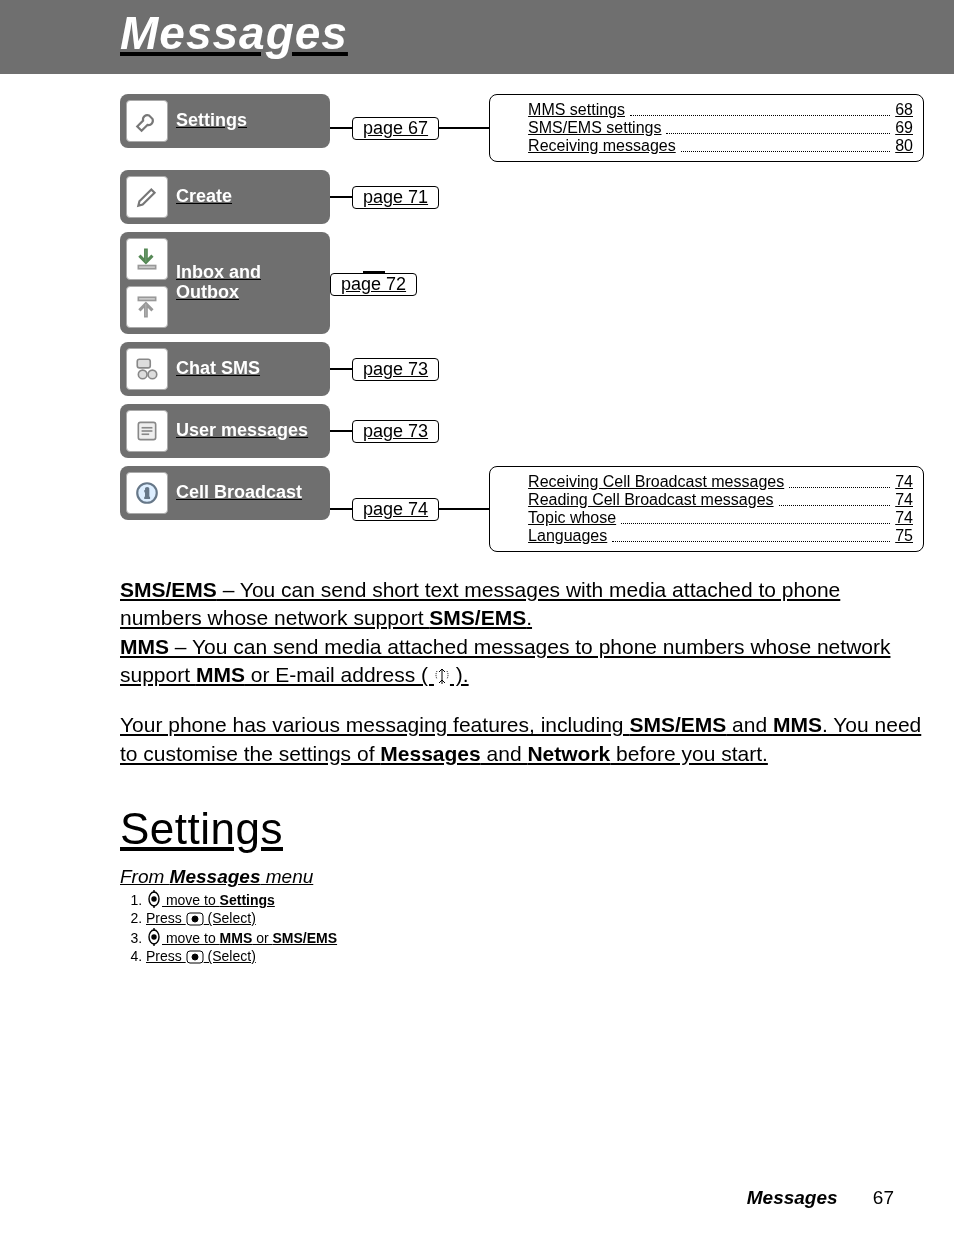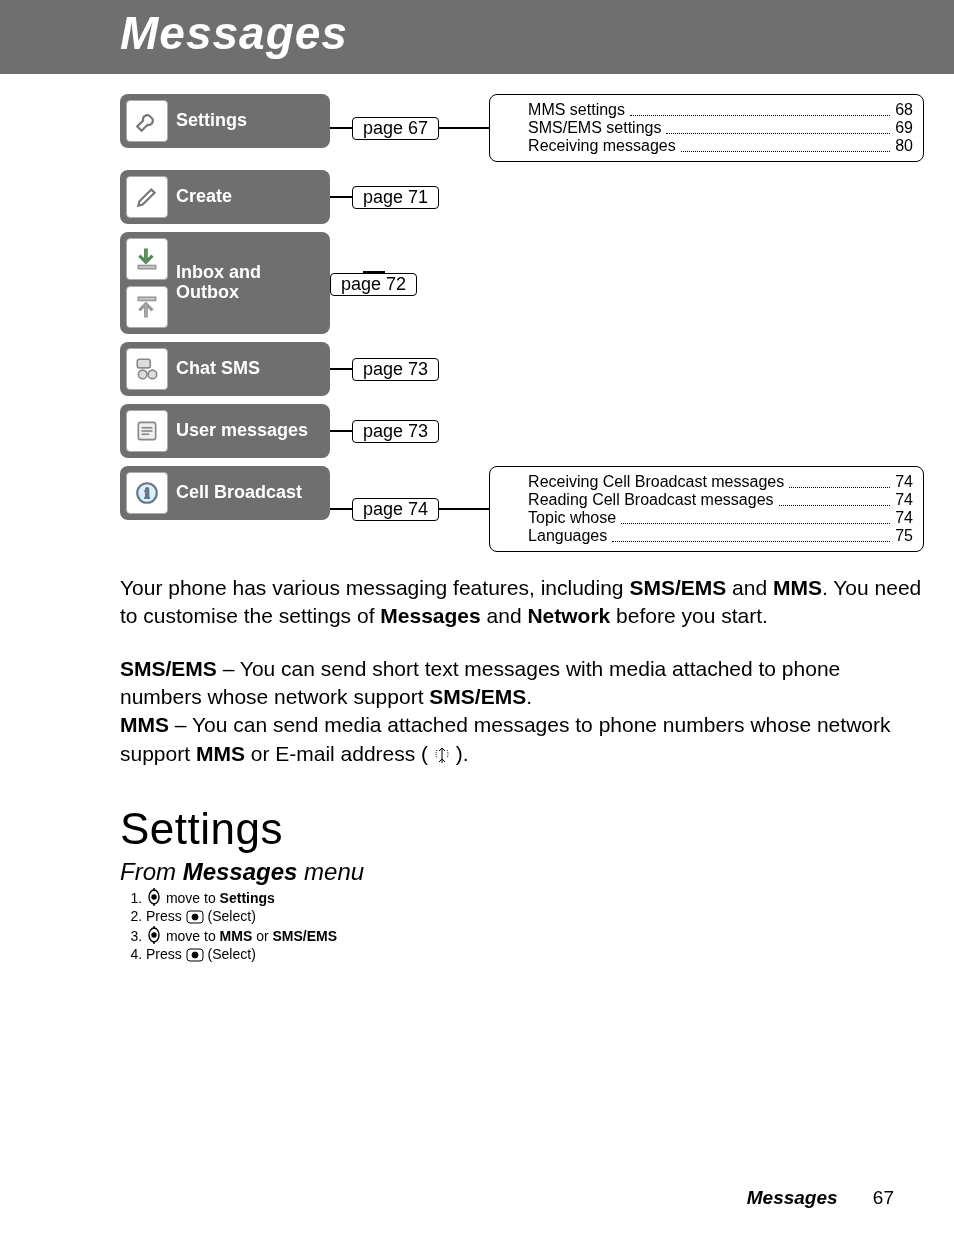--- a/index.html
+++ b/index.html
@@ -1,37 +1,37 @@
 <!DOCTYPE html>
 <html><head>
 <meta charset="utf-8">
 <style>
   html,body{margin:0;padding:0;background:#fff;color:#000;font-family:Arial,Helvetica,sans-serif;}
-  .page{width:954px;min-height:1245px;margin:0 auto;position:relative;}
+  .page{width:954px;min-height:1245px;margin:0 auto;position:relative;text-decoration:underline;}
   .header-bar{background:#6f6f6f;color:#fff;padding:6px 0 14px 120px;font-style:italic;font-weight:900;font-size:46px;letter-spacing:1px;}
   .content{padding:20px 30px 0 120px;}
   .menu-row{display:flex;align-items:flex-start;margin-bottom:8px;}
   .menu-btn{background:#6f6f6f;border-radius:8px;color:#fff;display:flex;align-items:center;width:210px;min-height:50px;padding:6px 8px 6px 6px;box-sizing:border-box;}
   .menu-btn .icon-slot{width:40px;height:40px;background:#fff;border:1px solid #aaa;border-radius:4px;margin-right:8px;display:flex;align-items:center;justify-content:center;flex:0 0 auto;}
   .menu-btn .label{font-weight:900;font-size:18px;line-height:1.1;}
   .tall-btn{min-height:100px;align-items:center;}
   .tall-icons{display:flex;flex-direction:column;gap:6px;margin-right:8px;flex:0 0 auto;}
   .tall-icons .icon-slot{margin-right:0;}
   .connector{height:2px;background:#000;flex:0 0 auto;}
   .page-chip{border:1px solid #000;border-radius:4px;padding:0 10px;font-size:18px;white-space:nowrap;align-self:center;}
   .sub-box{border:1px solid #000;border-radius:8px;padding:6px 10px;font-size:16px;flex:1;}
   .sub-row{display:flex;align-items:flex-start;margin-left:28px;}
   .sub-row .t{white-space:nowrap;}
   .sub-row .dots{flex:1;border-bottom:1.5px dotted #000;margin:0 5px;height:0.9em;}
   .sub-row .p{white-space:nowrap;}
   .row-middle{display:flex;align-items:center;}
   .body-text{margin-top:22px;font-size:21px;line-height:1.35;}
   .body-text b{font-weight:bold;}
   .section-title{font-size:44px;margin-top:36px;letter-spacing:0.5px;}
-  .from-line{font-style:italic;font-size:24px;margin-top:4px;}
+  .from-line{font-style:italic;font-size:19px;margin-top:12px;}
   .from-line b{font-style:italic;font-weight:bold;}
   ol.steps{margin:2px 0 0 0;padding-left:26px;font-size:14px;}
   ol.steps li{margin:2px 0;}
   .nav-icon,.btn-icon,.ant-icon{display:inline-block;vertical-align:-3px;}
   .footer{position:absolute;bottom:36px;right:60px;font-size:19px;}
   .footer .ftitle{font-style:italic;font-weight:900;margin-right:30px;}
   .i-wrench,.i-pencil,.i-down,.i-up,.i-chat,.i-user,.i-info{width:26px;height:26px;}
   svg{display:block;}
 </style>
 </head>
@@ -183,33 +183,33 @@
             <span class="p">74</span>
           </div>
         <div class="sub-row">
             <span class="t">Languages</span>
             <span class="dots"></span>
             <span class="p">75</span>
           </div>
       </div>
     </div>
 
-    <div class="body-text">
-      <span>Your phone has various messaging features, including </span><b>SMS/EMS</b><span> and </span><b>MMS</b><span>. You need to customise the settings of </span><b>Messages</b><span> and </span><b>Network</b><span> before you start.</span>
-    </div>
     <div class="body-text" style="margin-top:24px;">
       <b>SMS/EMS</b><span> – You can send short text messages with media attached to phone numbers whose network support </span><b>SMS/EMS</b><span>.</span><br>
       <b>MMS</b><span> – You can send media attached messages to phone numbers whose network support </span><b>MMS</b><span> or E-mail address ( </span><span class="ant-icon"><svg width="16" height="18" viewBox="0 0 16 18" stroke="#000" fill="none" stroke-width="1">
             <line x1="8" y1="2" x2="8" y2="17"></line>
             <path d="M5 5 L8 2 L11 5"></path>
             <path d="M3 4 Q1 8 3 12" stroke-dasharray="1 1"></path>
             <path d="M13 4 Q15 8 13 12" stroke-dasharray="1 1"></path>
             <path d="M5 16 L8 13 L11 16"></path>
           </svg></span><span> ).</span>
     </div>
+    <div class="body-text">
+      <span>Your phone has various messaging features, including </span><b>SMS/EMS</b><span> and </span><b>MMS</b><span>. You need to customise the settings of </span><b>Messages</b><span> and </span><b>Network</b><span> before you start.</span>
+    </div>
 
     <div class="section-title">Settings</div>
     <div class="from-line">
       <span>From </span><b>Messages</b><span> menu</span>
     </div>
     <ol class="steps">
       <li>
         <span class="nav-icon"><svg width="16" height="18" viewBox="0 0 16 18" stroke="#000" fill="none" stroke-width="1.4">
               <ellipse cx="8" cy="9" rx="5" ry="7"></ellipse>
               <circle cx="8" cy="9" r="2" fill="#000"></circle>

